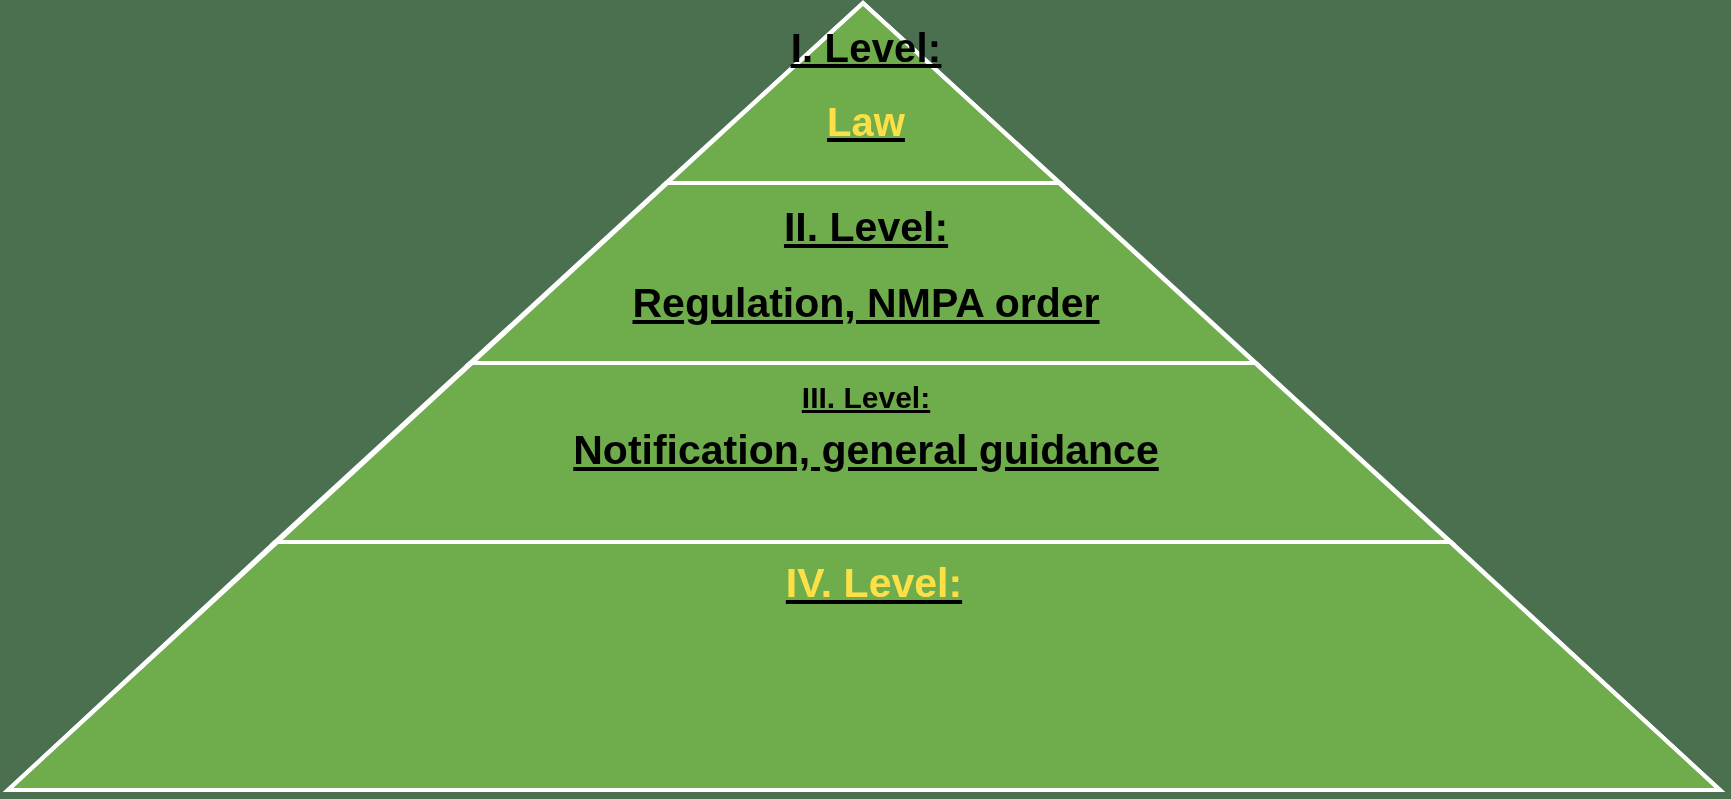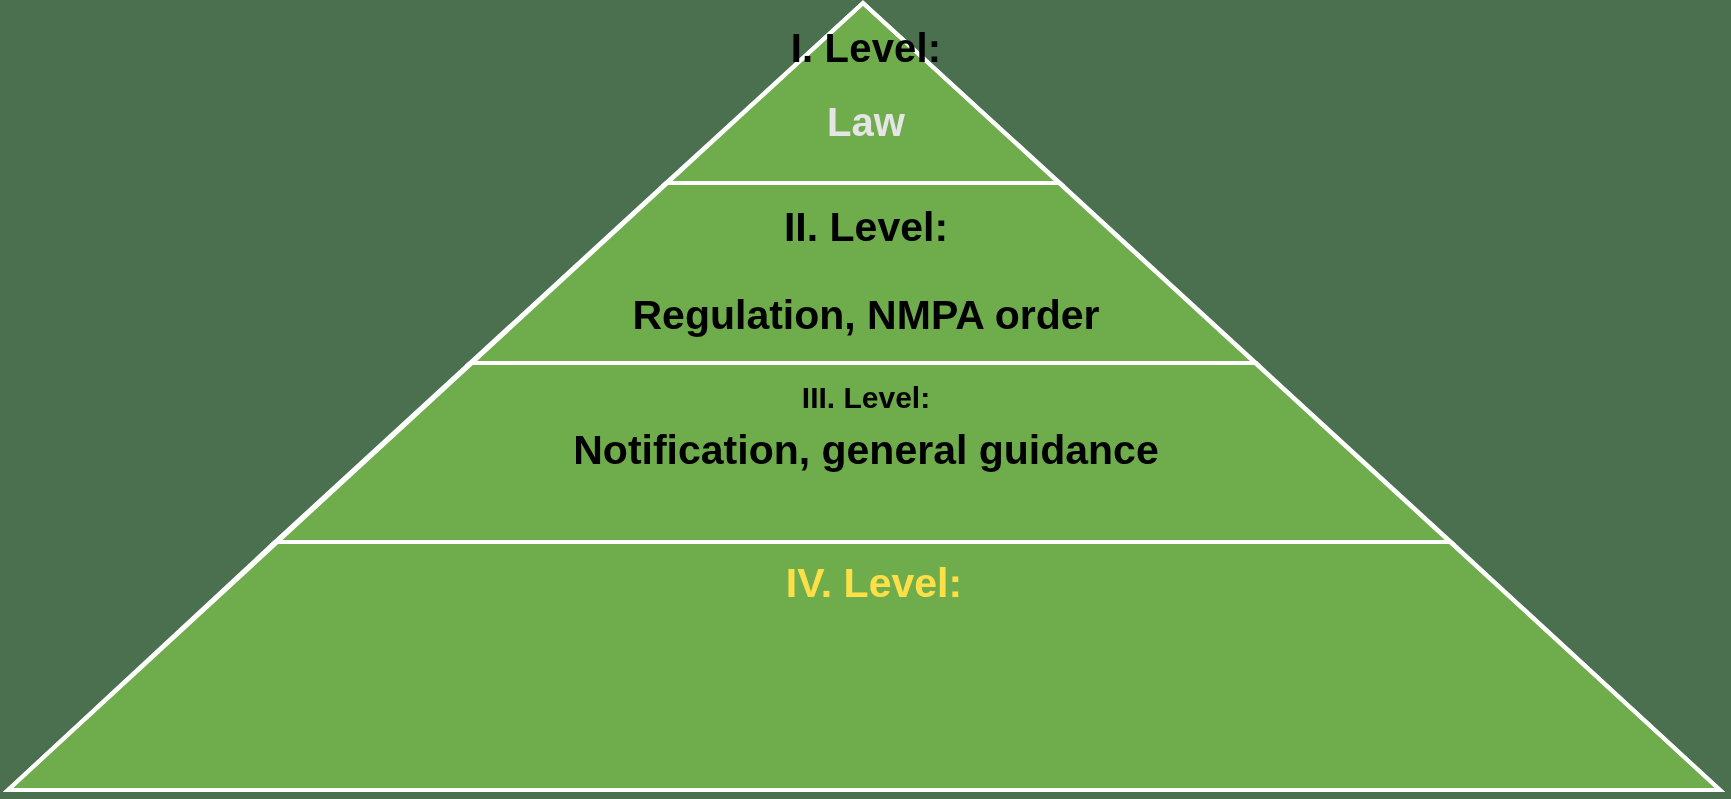--- a/index.html
+++ b/index.html
@@ -36,41 +36,42 @@
   }
   .tier-label-group {
     position: absolute;
     left: 0;
     width: 1731px;
     text-align: center;
     color: #000000;
     font-weight: bold;
     line-height: 1.0;
     white-space: nowrap;
+    text-decoration: underline;
   }
   .tier-line {
     display: block;
     text-align: center;
     color: #000000;
     font-weight: bold;
   }
   
   .tier-label-group > .tier-line {
     transform: translateX(0px);
   }
 
   
   #tier-1-group { top: 28px; }
   #tier-1-group .tier-line.heading { font-size: 40px; letter-spacing: 0.2px; }
   #tier-1-group .tier-line.body    { font-size: 40px; margin-top: 34px; }
 
   
   #tier-2-group { top: 207px; }
   #tier-2-group .tier-line.heading { font-size: 41px; }
-  #tier-2-group .tier-line.body    { font-size: 41px; margin-top: 47px; }
+  #tier-2-group .tier-line.body    { font-size: 41px; margin-top: 35px; }
 
   
   #tier-3-group { top: 383px; }
   #tier-3-group .tier-line.heading { font-size: 30px; }
   #tier-3-group .tier-line.body    { font-size: 41px; margin-top: 17px; }
 
   
   #tier-4-group { top: 563px; }
   #tier-4-group .tier-line.heading { font-size: 41px; }
   #tier-4-group .tier-line.body    { font-size: 41px; margin-top: 35px; }
@@ -90,21 +91,21 @@
 
     <polygon points="275,542 1451,542 1720,790 8,790" fill="#6fac4b" stroke="#ffffff" stroke-width="4" stroke-linejoin="miter"></polygon>
 
     <polygon points="863,3 1720,790 8,790" fill="none" stroke="#ffffff" stroke-width="4" stroke-linejoin="miter"></polygon>
   </svg>
 
   <div class="tier-text-layer">
 
     <div class="tier-label-group" id="tier-1-group" style="transform: translateX(0.5px);">
       <span class="tier-line heading" style="color: rgb(0, 0, 0);">I. Level:</span>
-      <span class="tier-line body" style="color: #e5e5e5;">Law</span>
+      <span class="tier-line body" style="color: #fde047;">Law</span>
     </div>
 
     <div class="tier-label-group" id="tier-2-group" style="transform: translateX(0.5px);">
       <span class="tier-line heading" style="color: rgb(0, 0, 0);">II. Level:</span>
       <span class="tier-line body" style="color: rgb(0, 0, 0);">Regulation, NMPA order</span>
     </div>
 
     <div class="tier-label-group" id="tier-3-group" style="transform: translateX(0.5px);">
       <span class="tier-line heading" style="color: rgb(0, 0, 0);">III. Level:</span>
       <span class="tier-line body" style="color: rgb(0, 0, 0);">Notification, general guidance</span>

